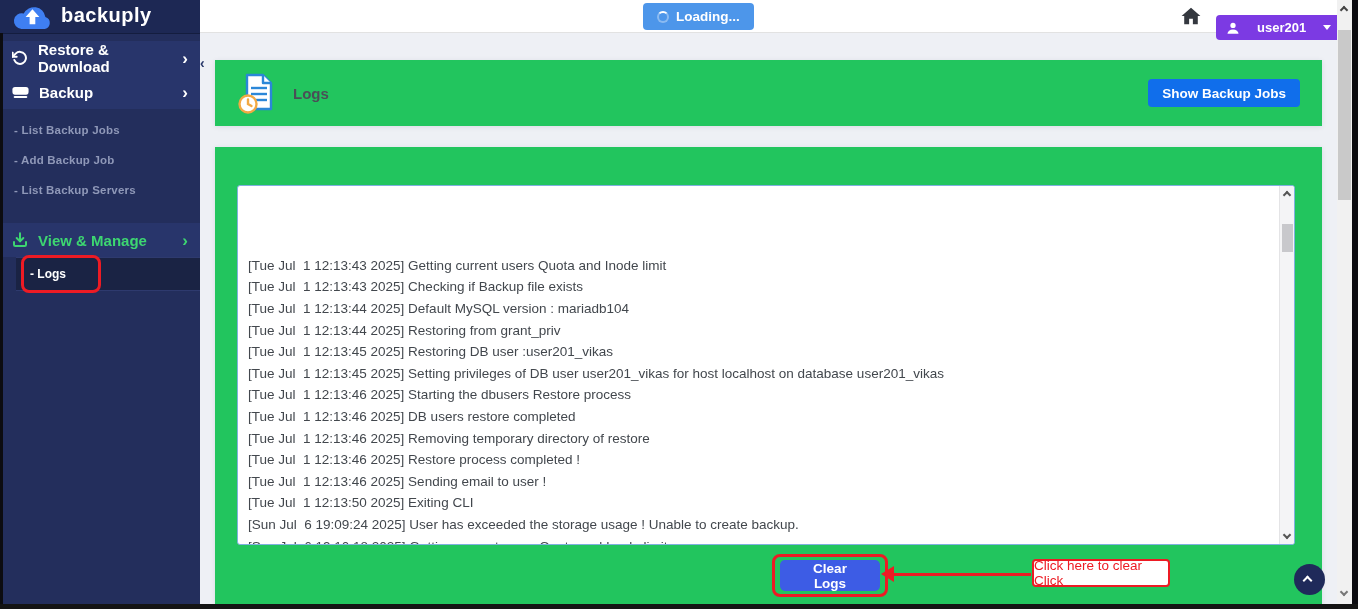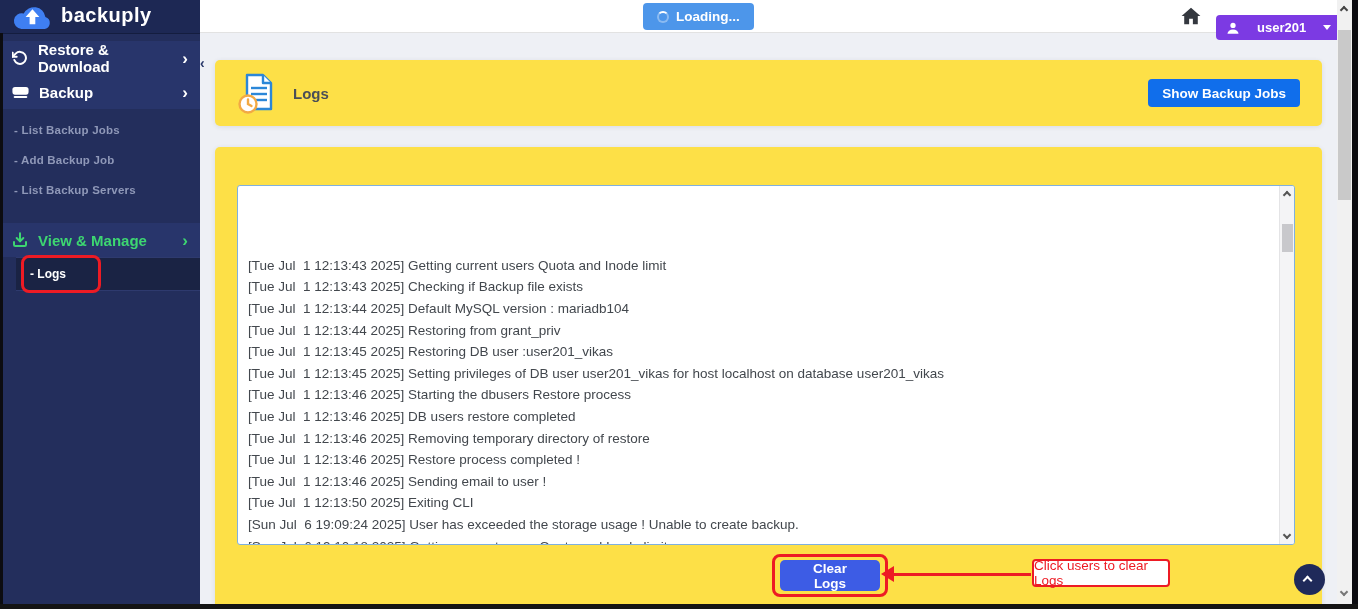--- a/index.html
+++ b/index.html
@@ -43,21 +43,21 @@
   .user-btn { position:absolute; left:1016px; top:15px; height:25px; padding:0 10px;
     background:#7c3ae3; color:#fff; border:none; border-radius:4px; font-size:13px;
     font-weight:600; display:flex; align-items:center; gap:17px; font-family:inherit; cursor:pointer; }
   .caret-down { width:0; height:0; border-left:4px solid transparent;
     border-right:4px solid transparent; border-top:5px solid #fff; }
 
   
   .main { position:absolute; left:200px; top:33px; width:1137px; height:571px; background:#eef0f5; }
   .collapse { position:absolute; left:0px; top:22px; font-size:14px; font-weight:700;
     color:#2b3a6b; cursor:pointer; }
-  .card { position:absolute; background:#fde047; border-radius:5px; box-shadow:0 1px 5px rgba(40,50,90,.10); }
+  .card { position:absolute; background:#22c55e; border-radius:0; box-shadow:0 1px 5px rgba(40,50,90,.10); }
   .header-card { left:15px; top:27px; width:1107px; height:66px; display:flex; align-items:center; padding:0 22px; }
   .page-title { font-size:15px; font-weight:700; color:#4a4f57; margin-left:14px; }
   .show-jobs-btn { margin-left:auto; height:28px; padding:0 14px; background:#106eeb; color:#fff;
     border:none; border-radius:4px; font-size:13.5px; font-weight:700; font-family:inherit; cursor:pointer; }
   .logs-card { left:15px; top:114px; width:1107px; height:490px; }
 
   .log-area { position:absolute; left:22px; top:38px; width:1058px; height:360px;
     border:1px solid #7fb0df; border-radius:3px; background:#fff; overflow:hidden; }
   .log-lines { position:absolute; left:0; top:0; right:16px; bottom:0; overflow:hidden;
     padding:4px 0 0 10px; font-size:13.5px; line-height:21.6px; color:#42474d; white-space:pre; }
@@ -210,21 +210,21 @@
           <span class="chev-up"></span>
           <span class="ta-thumb"></span>
           <span class="chev-dn"></span>
         </div>
       </div>
 
       <button class="btn-blue clear-btn">Clear Logs</button>
       <span class="clear-annot"></span>
       <span class="arrow-head"></span>
       <span class="arrow-line"></span>
-      <div class="annot-box">Click users to clear Logs</div>
+      <div class="annot-box">Click here to clear Click</div>
     </div>
 
     <button class="scroll-top">
         <i></i>
       </button>
   </div>
 
   <div class="page-scroll">
     <span class="chev-up"></span>
     <span class="pthumb"></span>

